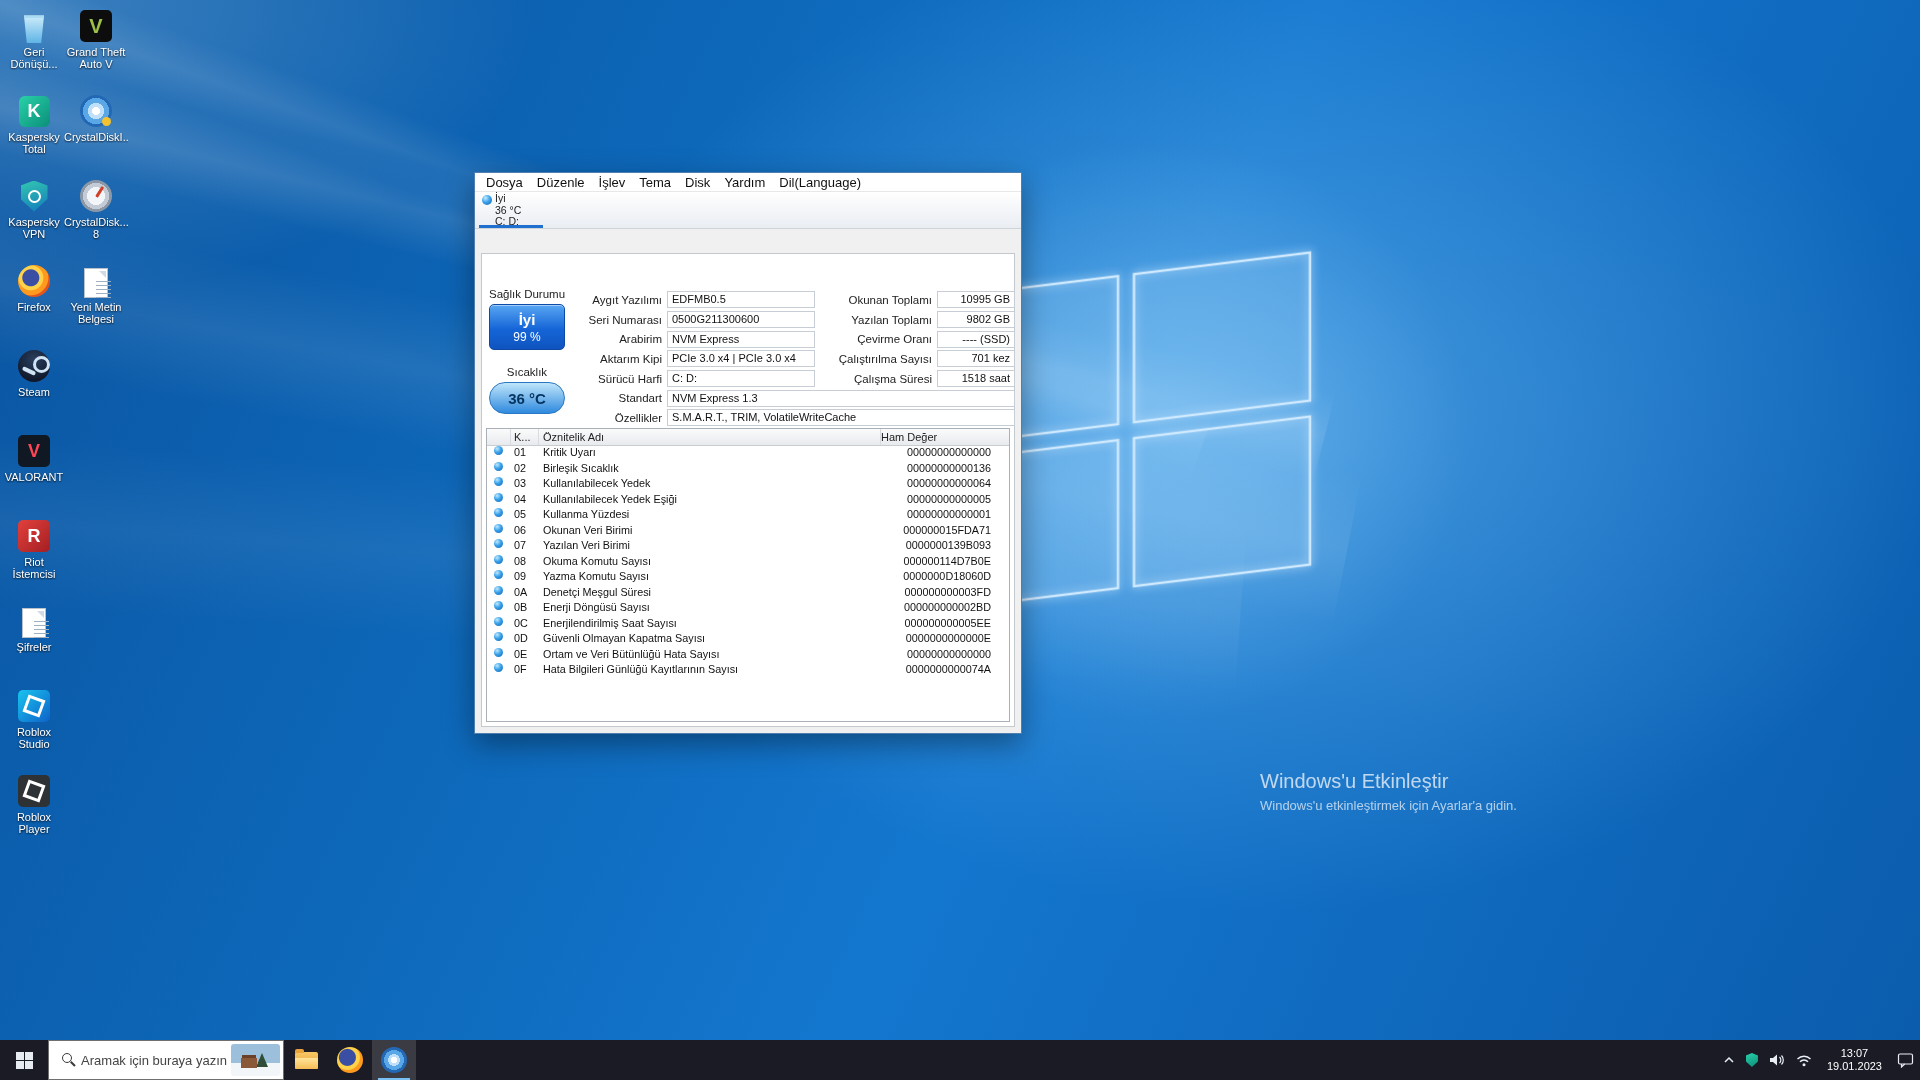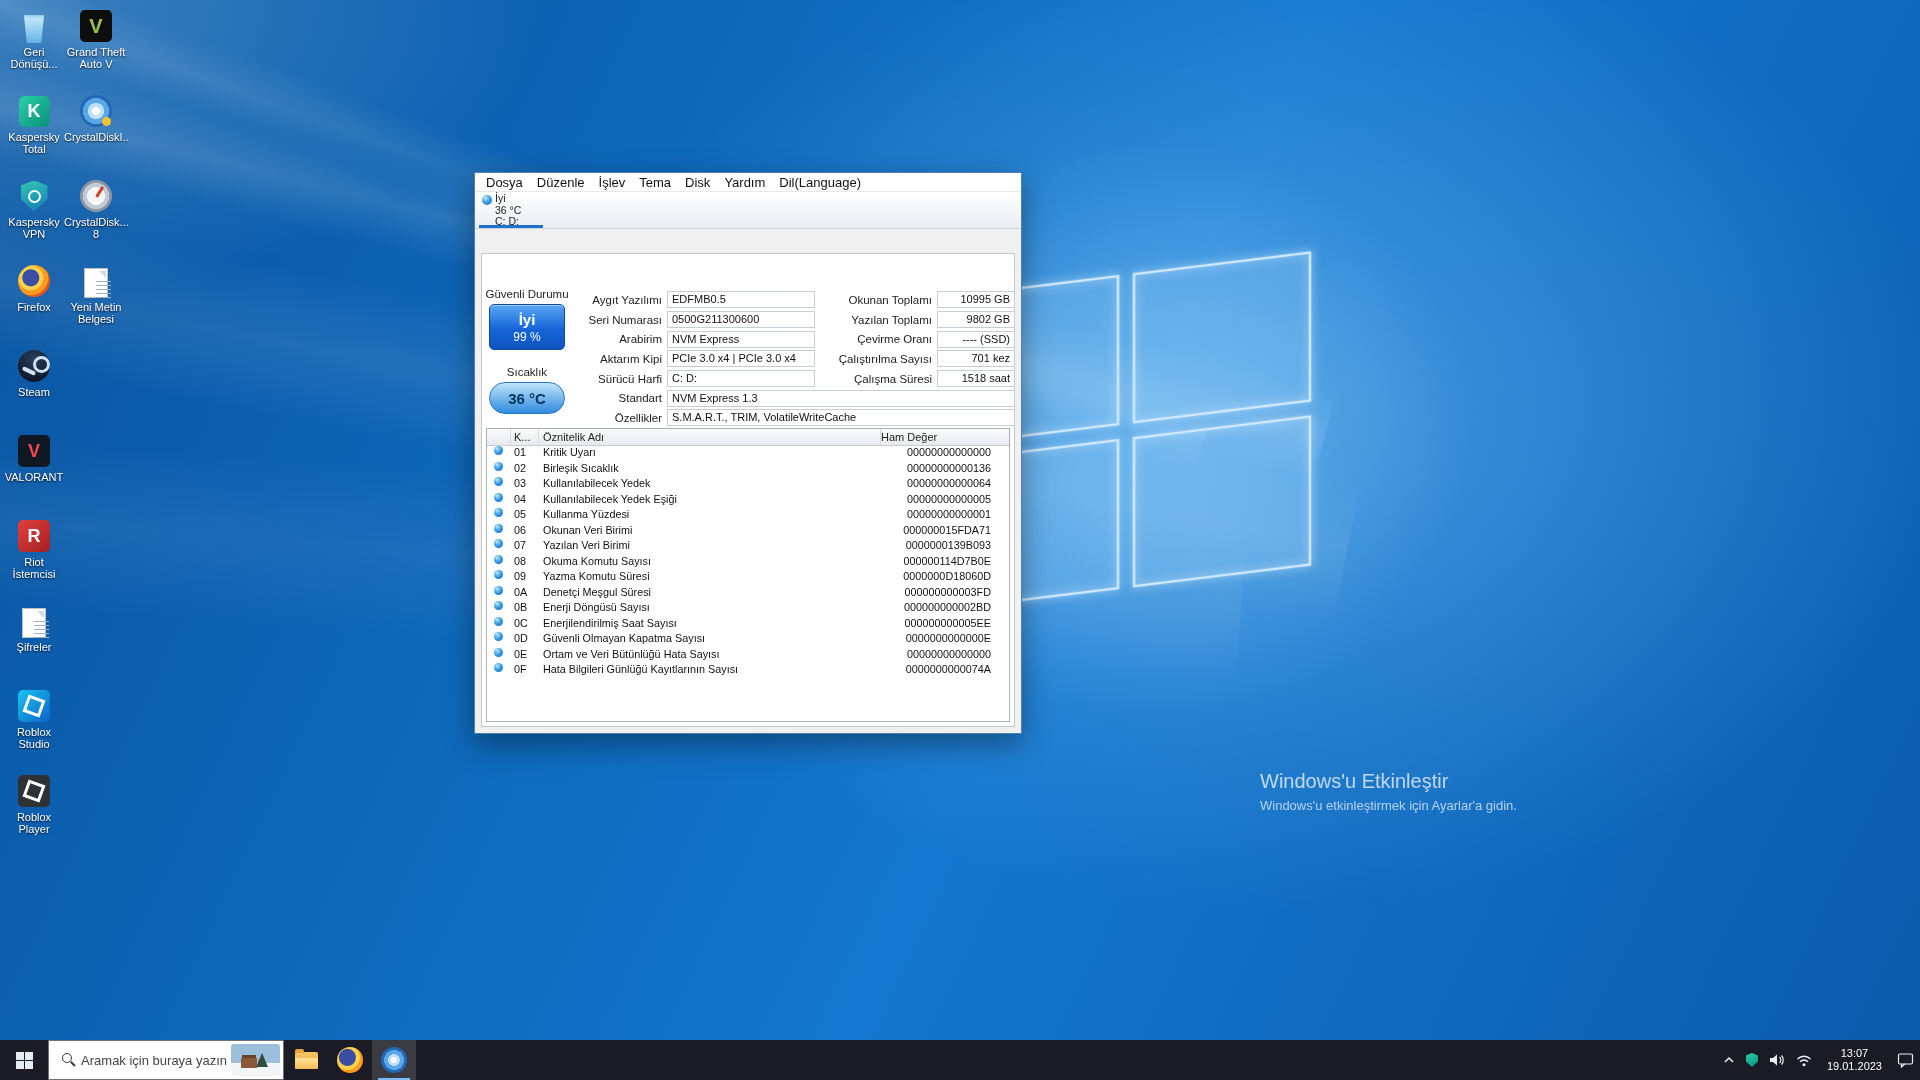--- a/index.html
+++ b/index.html
@@ -313,21 +313,21 @@
         <div class="drive-lines">
           <span>İyi</span>
           <span>36 °C</span>
           <span>C: D:</span>
         </div>
       </div>
       <div class="drive-underline"></div>
     </div>
     <div class="content">
 
-      <div class="health-label">Güvenli Durumu</div>
+      <div class="health-label">Sağlık Durumu</div>
       <div class="health-btn">
         <div class="hs">İyi</div>
         <div class="hp">99 %</div>
       </div>
 
       <div class="temp-label">Sıcaklık</div>
       <div class="temp-btn">
         <span>36 °C</span>
       </div>
 
@@ -410,21 +410,21 @@
             </div>
             <div class="attr-row">
               <span class="a-dot"></span>
               <span class="a-id">08</span>
               <span class="a-name">Okuma Komutu Sayısı</span>
               <span class="a-raw">000000114D7B0E</span>
             </div>
             <div class="attr-row">
               <span class="a-dot"></span>
               <span class="a-id">09</span>
-              <span class="a-name">Yazma Komutu Süresi</span>
+              <span class="a-name">Yazma Komutu Sayısı</span>
               <span class="a-raw">0000000D18060D</span>
             </div>
             <div class="attr-row">
               <span class="a-dot"></span>
               <span class="a-id">0A</span>
               <span class="a-name">Denetçi Meşgul Süresi</span>
               <span class="a-raw">000000000003FD</span>
             </div>
             <div class="attr-row">
               <span class="a-dot"></span>

